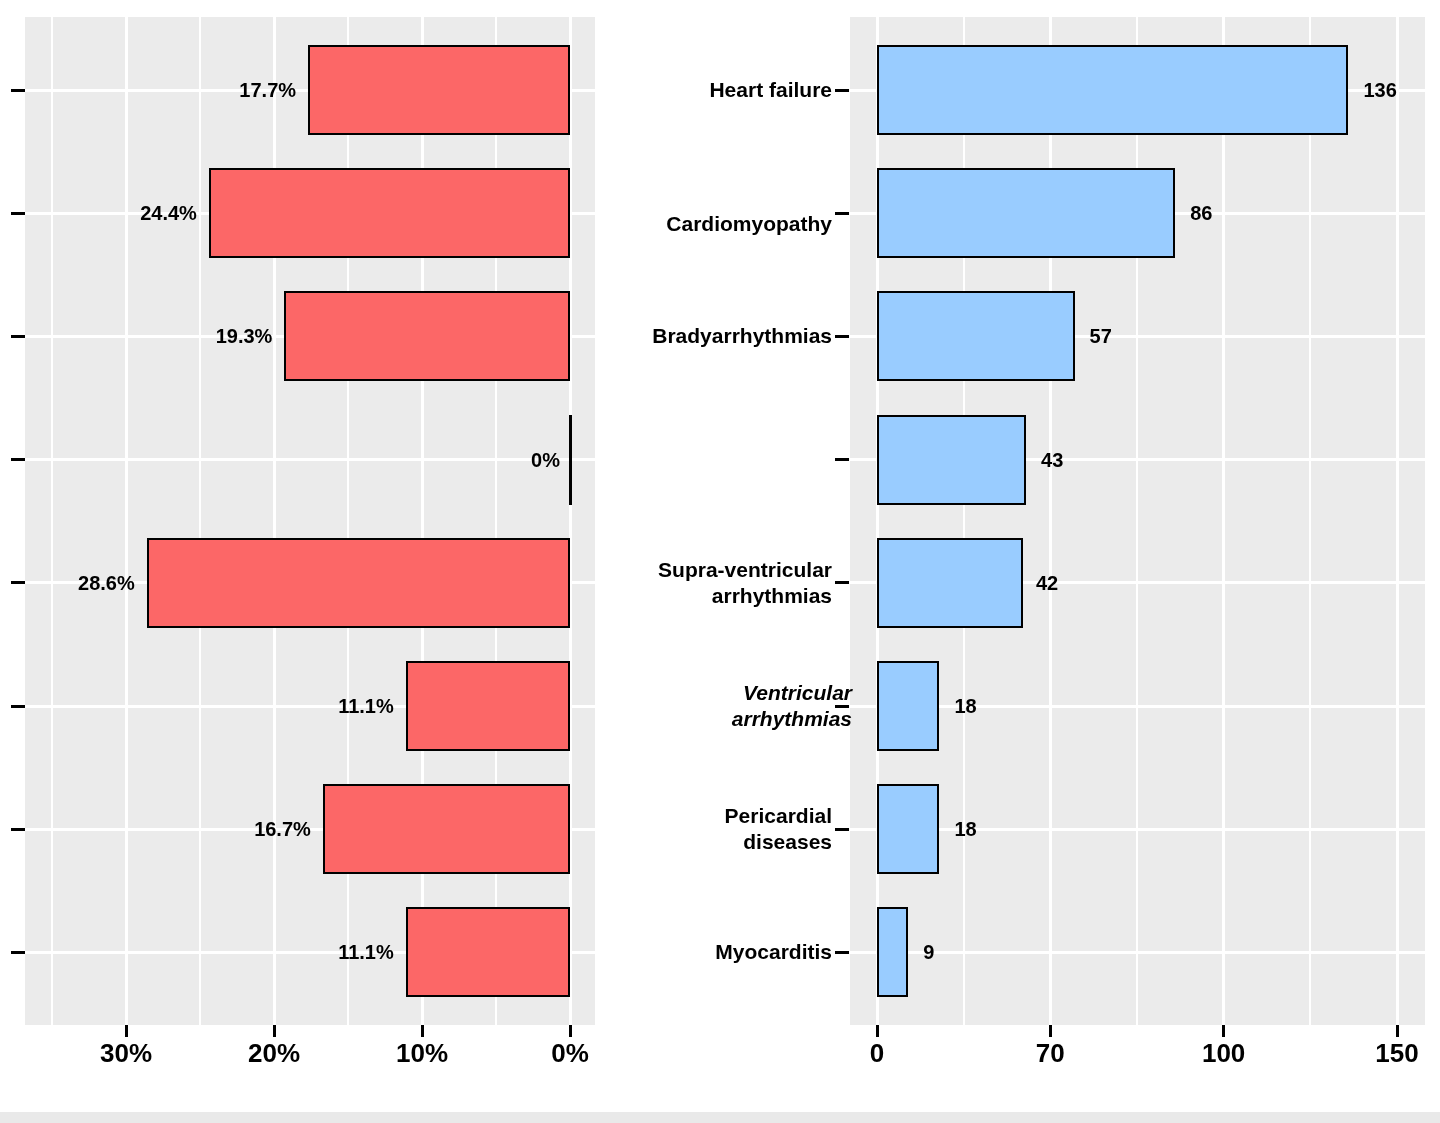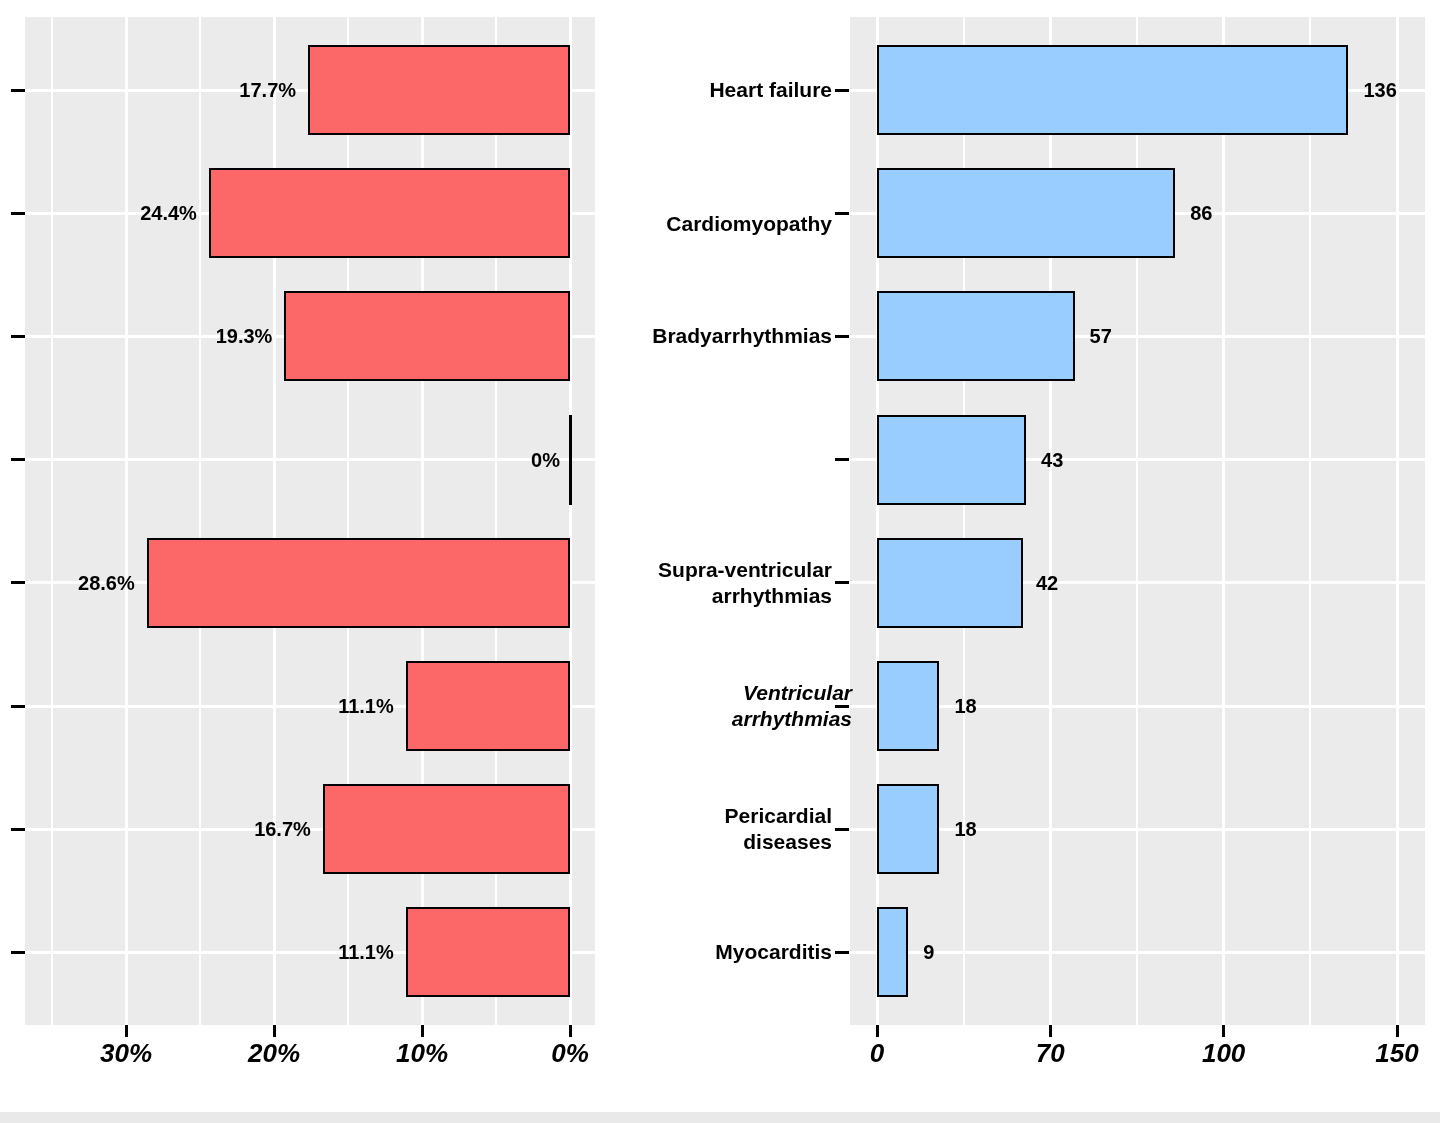--- a/index.html
+++ b/index.html
@@ -9,21 +9,21 @@
   .panel { position:absolute; top:17px; height:1008px; background:#EBEBEB; }
   #panel-left  { left:25px;  width:570px; }
   #panel-right { left:850px; width:575px; }
   .grid-v, .grid-h { position:absolute; background:#FFFFFF; }
   .bar { position:absolute; border:2px solid #000; }
   .zero-bar { position:absolute; background:#000; }
   .val-label { position:absolute; font-weight:bold; font-size:20px; white-space:nowrap; transform:translateY(-50%); }
   .val-label.right-align { text-align:right; }
   .cat-label { position:absolute; font-weight:bold; font-size:21px; line-height:26px; text-align:right; white-space:pre-line; transform:translateY(-50%); }
   .tick { position:absolute; background:#000; }
-  .x-tick-label { position:absolute; width:140px; text-align:center; font-weight:bold; font-size:26px;font-style:italic; }
+  .x-tick-label { position:absolute; width:140px; text-align:center; font-weight:bold; font-size:26px; }
   .axis-title { position:absolute; top:1064px; text-align:center; font-weight:bold; font-size:32px; }
   #axis-title-left  { left:25px;  width:570px; }
   #axis-title-right { left:850px; width:575px; }
   .bottom-strip { position:absolute; left:0; top:1112px; width:1440px; height:11px; background:#E9E9E9; }
 </style>
 </head>
 <body>
 
 <div class="figure">
   <div class="panel" id="panel-left">

